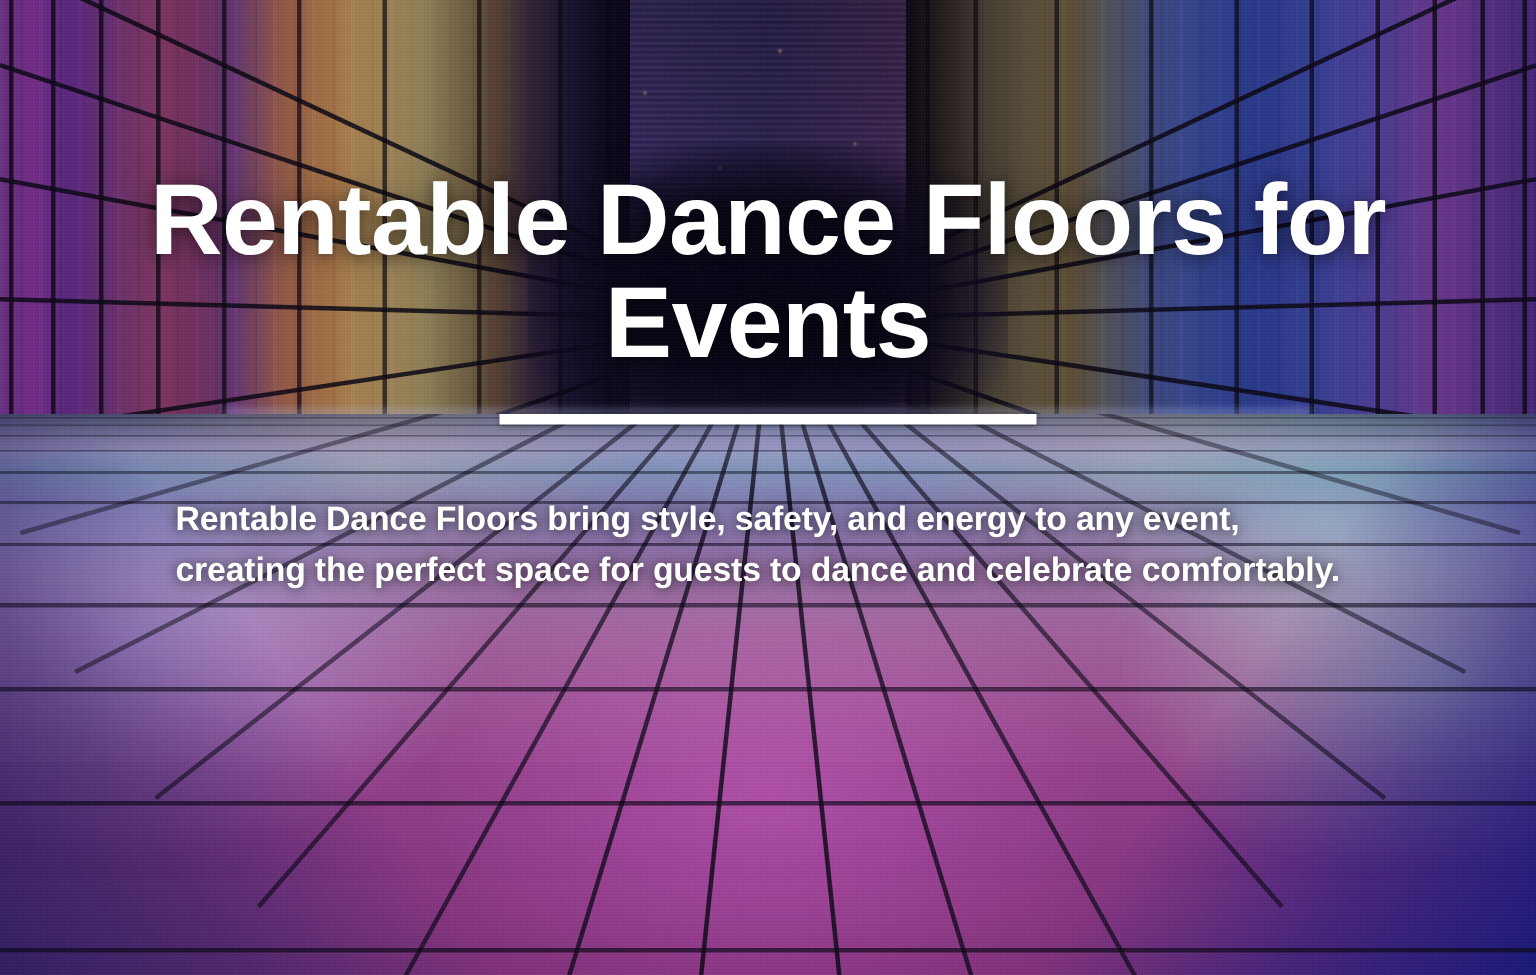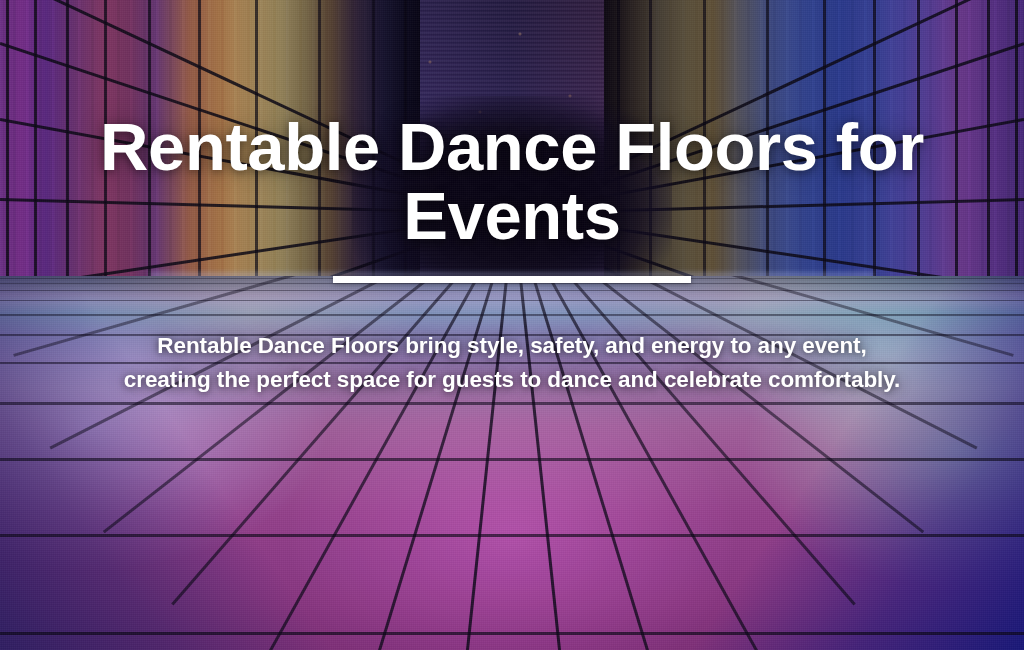--- a/index.html
+++ b/index.html
@@ -183,21 +183,21 @@
   .divider{
     width:358px;height:7px;
     background:#ffffff;
     margin-top:26px;
     box-shadow:0 1px 5px rgba(0,0,0,.35);
   }
   .hero-subtitle{
     margin:0;
     margin-top:46px;
     width:790px;
-    text-align:center;
+    text-align:left;
     color:#ffffff;
     font-size:22.5px;
     line-height:1.52;
     font-weight:700;
     letter-spacing:-0.1px;
     text-shadow:0 1px 7px rgba(0,0,0,.55), 0 0 18px rgba(0,0,0,.35);
   }
 </style>
 </head>
 <body>

